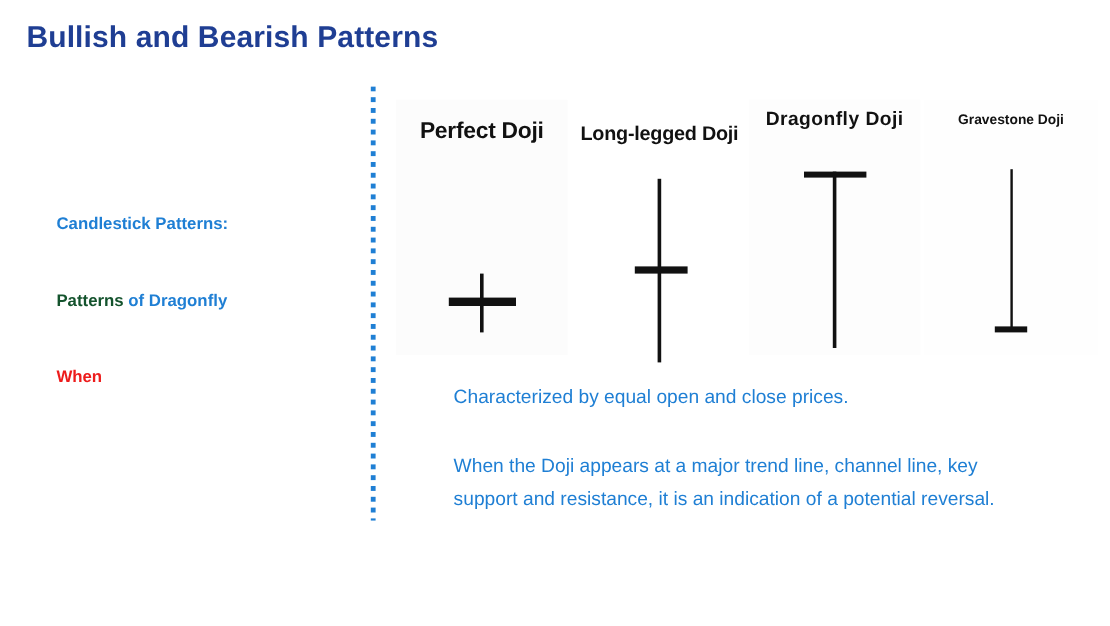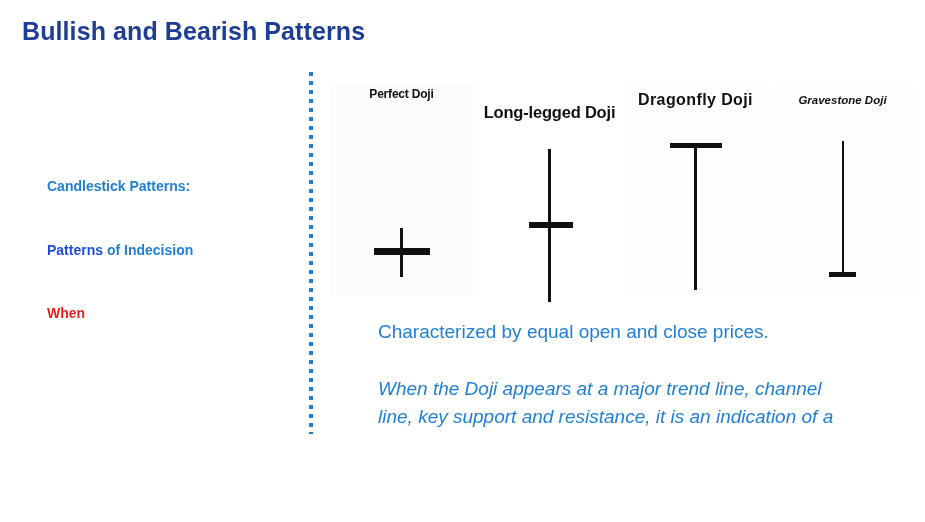--- a/index.html
+++ b/index.html
@@ -48,21 +48,21 @@
   .left-line {
     position: absolute;
     left: 47px;
     font-size: 14px;
     font-weight: bold;
     white-space: nowrap;
   }
   #left-line-0 { top: 178px; color: #1F7FD4; }
   #left-line-1 { top: 242px; color: #1F7FD4; }
   #left-line-2 { top: 305px; color: #ED1C1C; }
-  .red-word { color: #1d4ed8; }
+  .red-word { color: #14532d; }
 
   
   #panels {
     position: absolute;
     left: 330px;
     top: 83px;
     width: 585px;
     height: 213px;
   }
   .panel {
@@ -77,23 +77,23 @@
     text-align: center;
     color: #111111;
     font-weight: bold;
     white-space: nowrap;
   }
 
   
   #panel-0 { left: 0px;   width: 143px; background: #fcfcfc; }
   #panel-1 { left: 148px; width: 143px; background: #ffffff; margin-top: 12px; }
   #panel-2 { left: 294px; width: 143px; background: #fdfdfd; }
-  #panel-3 { left: 440px; width: 145px; background: #fefefe; font-style: italic; }
+  #panel-3 { left: 440px; width: 145px; background: #fefefe; }
 
-  #panel-0 .panel-label { top: 4px; font-size: 12px; letter-spacing: -0.2px; }
+  #panel-0 .panel-label { top: 16px; font-size: 19px; letter-spacing: -0.2px; }
   #panel-1 .panel-label { top: 8px;  font-size: 16.5px; letter-spacing: -0.2px; }
   #panel-2 .panel-label { top: 8px;  font-size: 16px; letter-spacing: 0.4px; }
   #panel-3 .panel-label { top: 11px; font-size: 11.5px; font-weight: bold; }
 
   
   .wick {
     position: absolute;
     background: #111111;
     left: 50%;
   }
@@ -117,38 +117,38 @@
 
   
   #candle-3 .wick     { width: 2px;  height: 134px; top: 58px; margin-left: -1px; }
   #candle-3 .body-bar { width: 27px; height: 5px;   top: 189px; margin-left: -13.5px; }
 
   
   .body-para {
     position: absolute;
     left: 378px;
     color: #1F7FD4;
-    font-size: 19px;
+    font-size: 16px;
     line-height: 28px;
   }
   #body-para-0 { top: 318px; width: 520px; }
-  #body-para-1 { top: 375px; width: 470px; font-style: italic; }
+  #body-para-1 { top: 375px; width: 470px; }
 </style>
 </head>
 <body>
 
 <div id="slide">
 
   <div id="slide-title">Bullish and Bearish Patterns</div>
 
   <div id="divider"></div>
 
   <div class="left-line" id="left-line-0">Candlestick Patterns:</div>
 
-  <div class="left-line" id="left-line-1"><span class="red-word">Patterns</span><span> of Indecision</span></div>
+  <div class="left-line" id="left-line-1"><span class="red-word">Patterns</span><span> of Dragonfly</span></div>
 
   <div class="left-line" id="left-line-2">When</div>
 
   <div id="panels">
 
     <div class="panel" id="panel-0">
       <div class="panel-label">Perfect Doji</div>
       <div id="candle-0">
         <div class="wick"></div>
         <div class="body-bar"></div>

